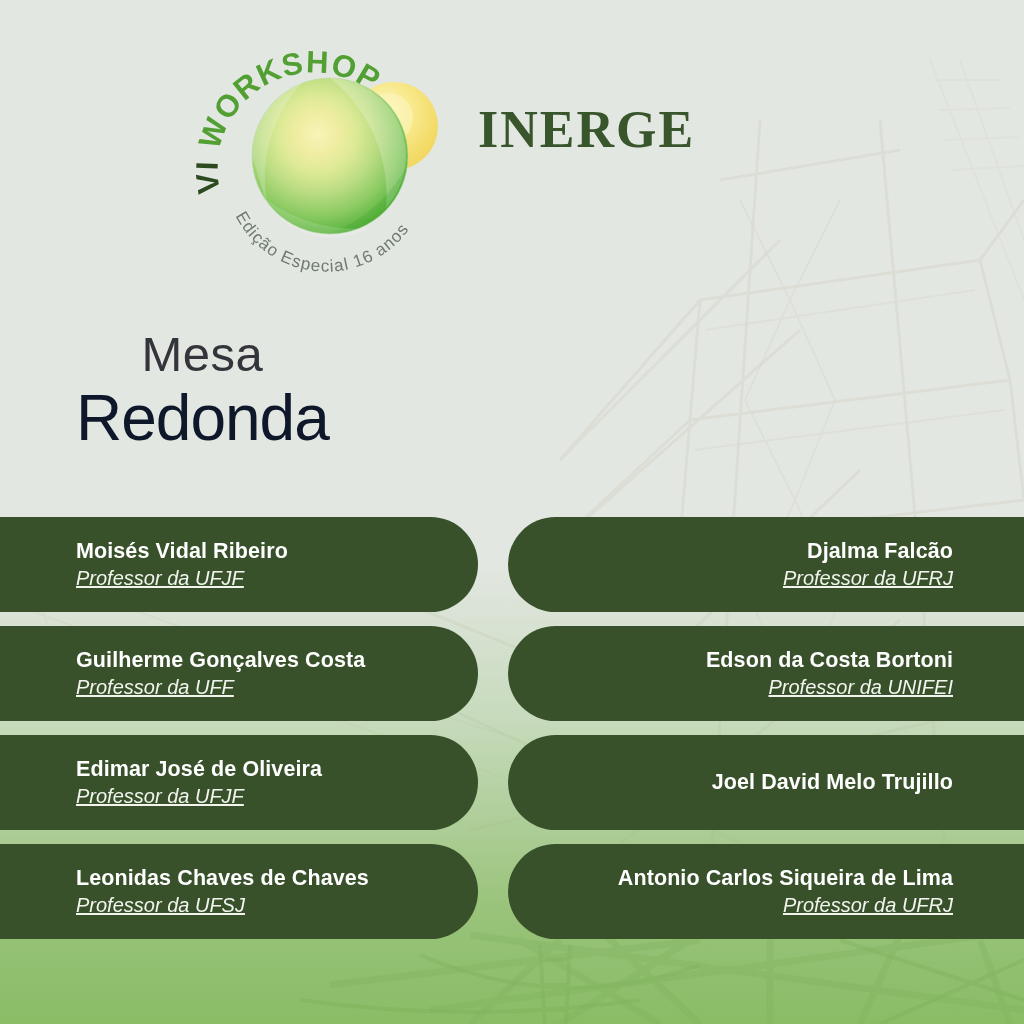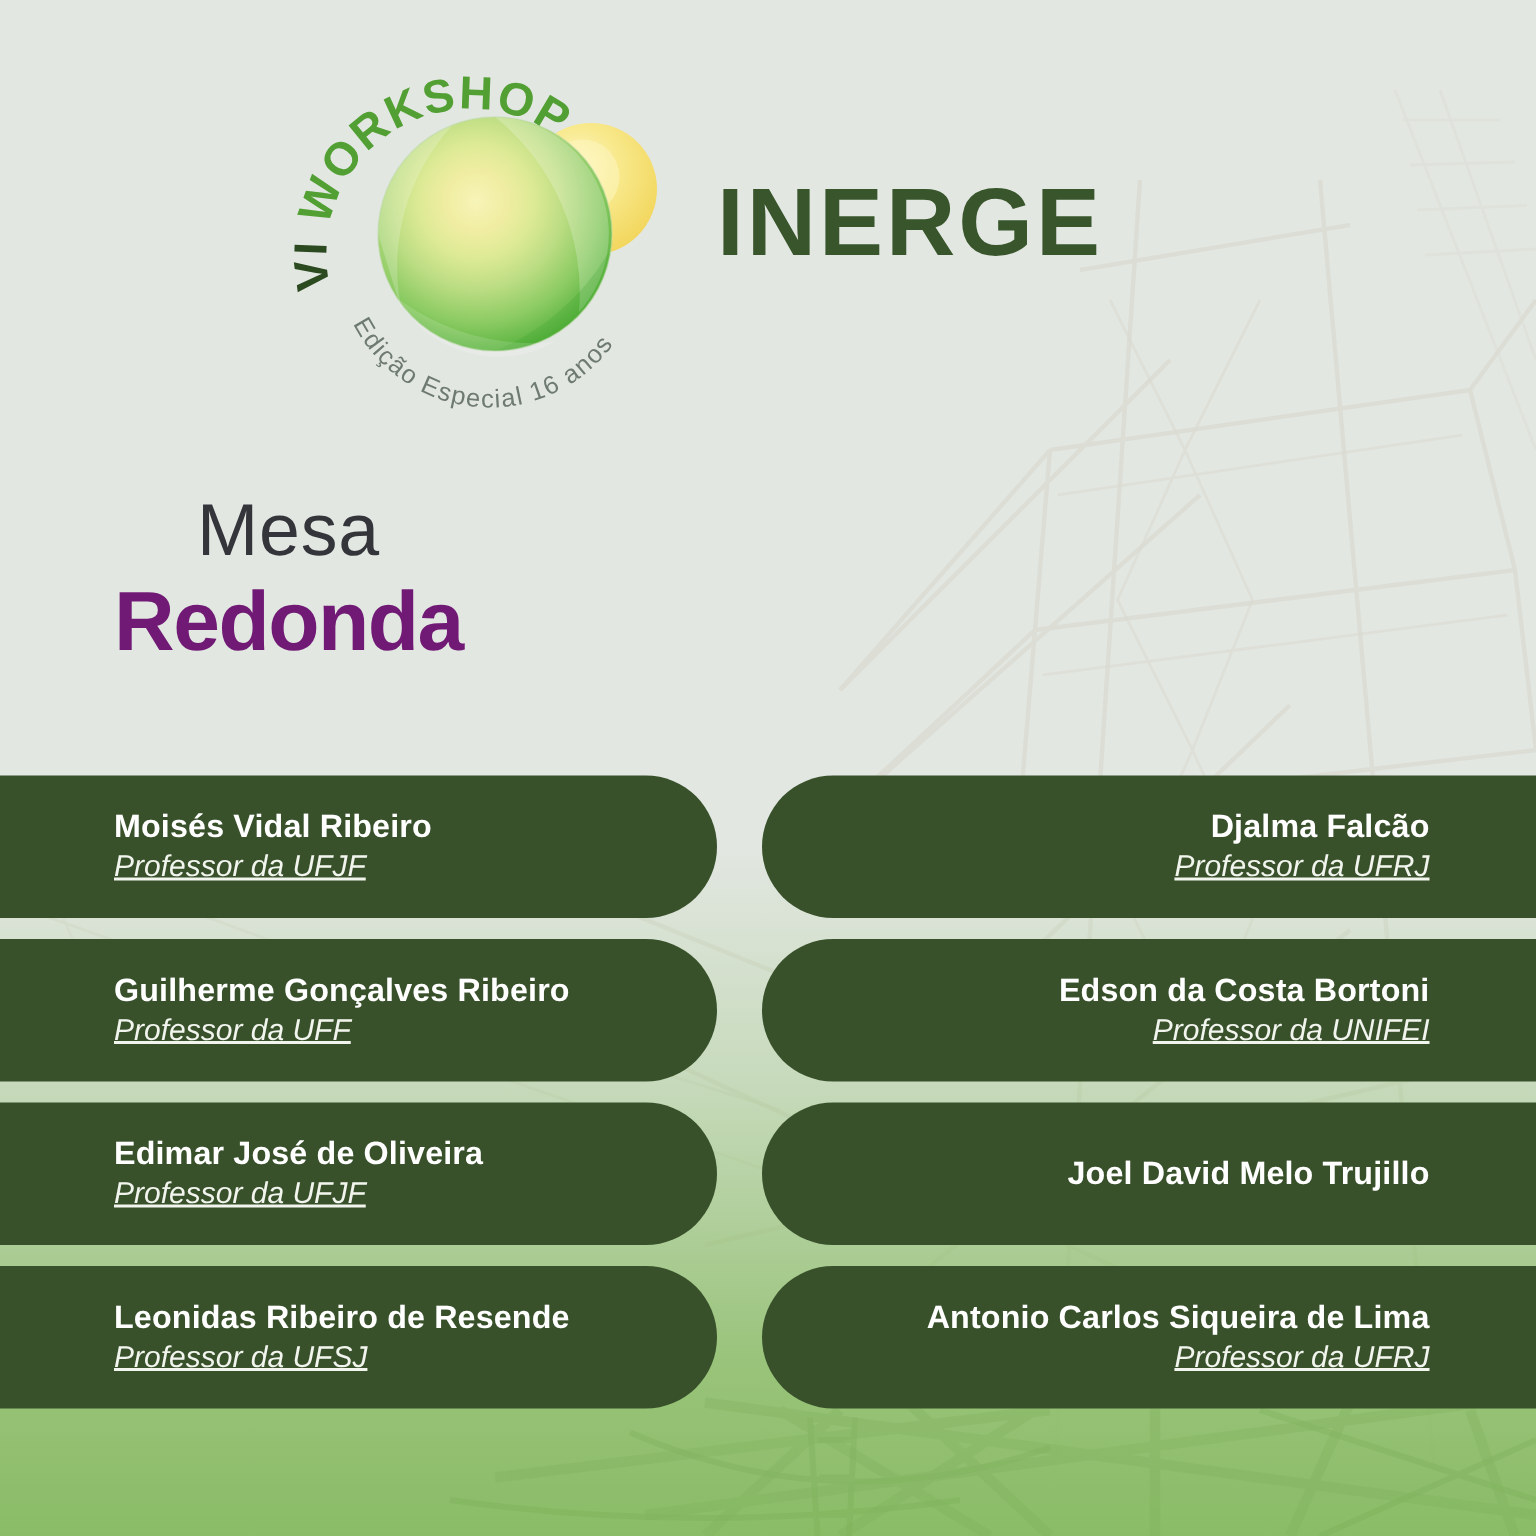--- a/index.html
+++ b/index.html
@@ -63,47 +63,48 @@
     left: 190px;
     top: 48px;
     width: 280px;
     height: 232px;
   }
 
   
   .inerge {
     position: absolute;
     left: 478px;
-    top: 116px;
-    font-size: 64px;
+    top: 104px;
+    font-size: 52px;
     font-weight: bold;
     letter-spacing: 2px;
     color: #38552b;
     line-height: 1;
     white-space: nowrap;
+    font-family: Liberation Serif, serif;
   }
 
   
   .heading {
     position: absolute;
     left: 76px;
     top: 330px;
   }
   .heading .line-1 {
     font-size: 49px;
     font-weight: 400;
     color: #33353a;
     line-height: 1.0;
     letter-spacing: .5px;
     text-align: center;
   }
   .heading .line-2 {
-    font-size: 56px;
-    font-weight: bold;
-    color: #701a75;
+    font-size: 64px;
+    font-weight: normal;
+    color: #0f172a;
     line-height: 1.05;
     margin-top: 6px;
     letter-spacing: -1px;
   }
 
   
   .cards {
     position: absolute;
     left: 0;
     top: 517px;
@@ -285,42 +286,42 @@
         <div class="card-role">Professor da UFJF</div>
       </div>
       <div class="card right">
         <div class="card-name">Djalma Falcão</div>
         <div class="card-role">Professor da UFRJ</div>
       </div>
     </div>
 
     <div class="card-row">
       <div class="card left">
-        <div class="card-name">Guilherme Gonçalves Ribeiro</div>
+        <div class="card-name">Guilherme Gonçalves Costa</div>
         <div class="card-role">Professor da UFF</div>
       </div>
       <div class="card right">
         <div class="card-name">Edson da Costa Bortoni</div>
         <div class="card-role">Professor da UNIFEI</div>
       </div>
     </div>
 
     <div class="card-row">
       <div class="card left">
         <div class="card-name">Edimar José de Oliveira</div>
         <div class="card-role">Professor da UFJF</div>
       </div>
       <div class="card right">
         <div class="card-name">Joel David Melo Trujillo</div>
       </div>
     </div>
 
     <div class="card-row">
       <div class="card left">
-        <div class="card-name">Leonidas Ribeiro de Resende</div>
+        <div class="card-name">Leonidas Chaves de Chaves</div>
         <div class="card-role">Professor da UFSJ</div>
       </div>
       <div class="card right">
         <div class="card-name">Antonio Carlos Siqueira de Lima</div>
         <div class="card-role">Professor da UFRJ</div>
       </div>
     </div>
 
   </div>
 </div>

